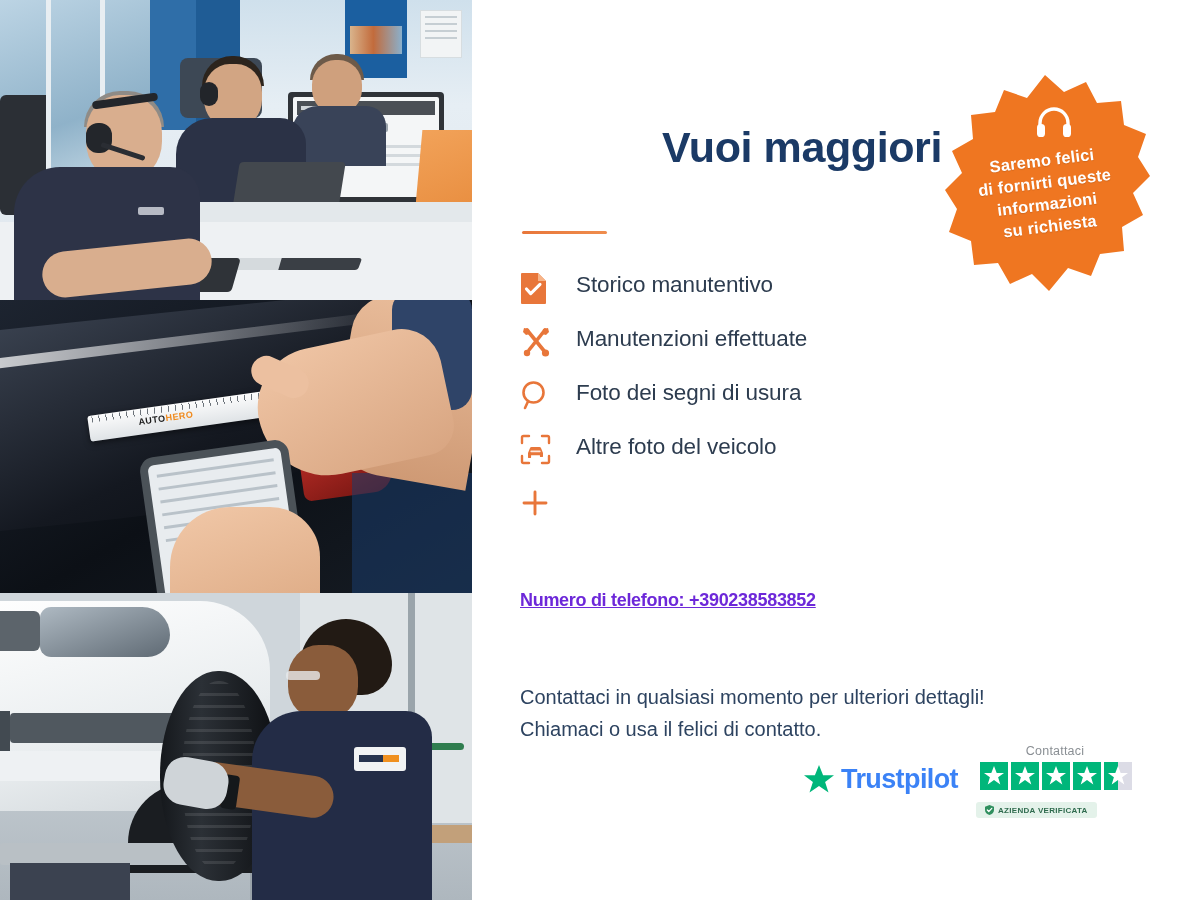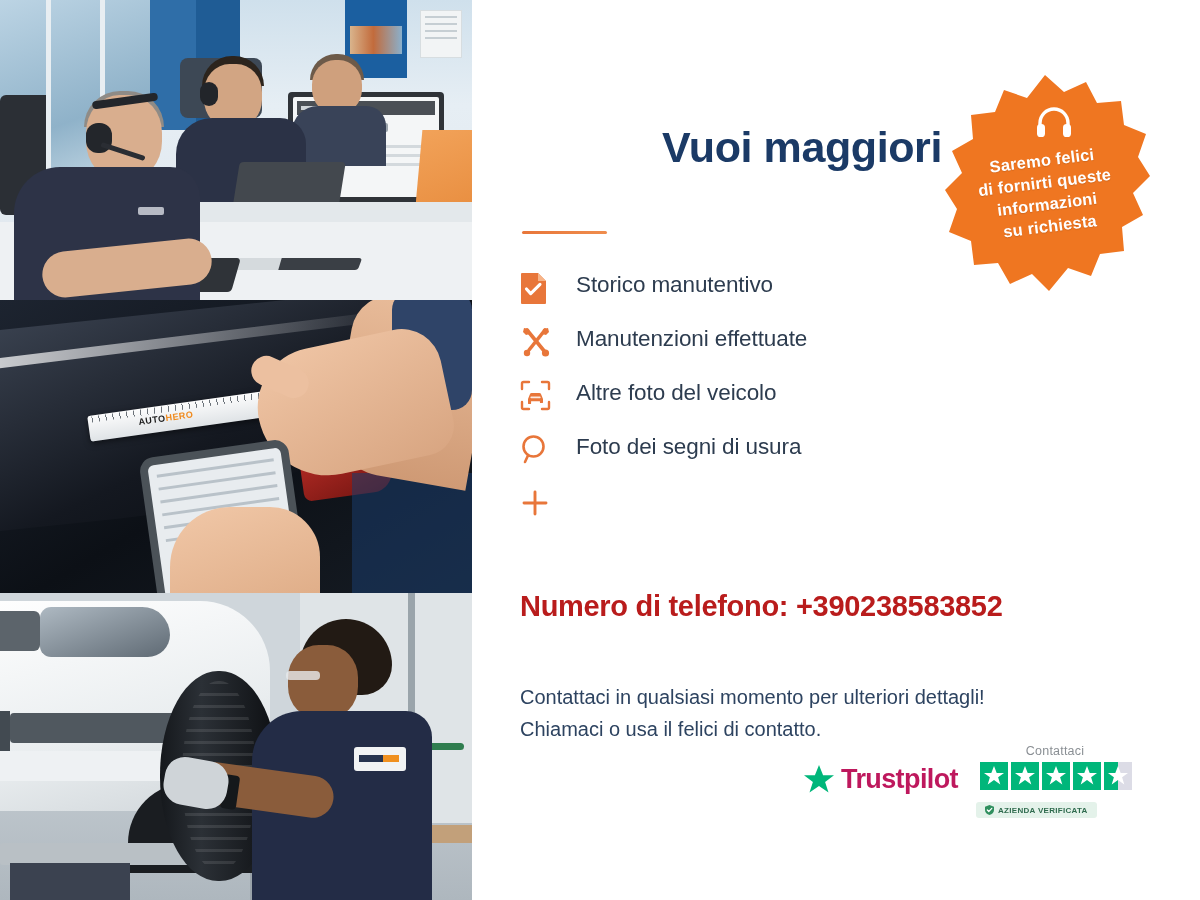--- a/index.html
+++ b/index.html
@@ -159,30 +159,30 @@
     font-size:16.5px;font-weight:700;line-height:1.33;letter-spacing:.2px;
     text-shadow:0 1px 1px rgba(0,0,0,.12);}
 
   
   .features{position:absolute;left:48px;top:272px;width:480px;}
   .feat{display:flex;align-items:flex-start;height:54px;}
   .feat .ic{width:56px;flex:0 0 56px;display:flex;align-items:center;justify-content:flex-start;}
   .feat .lb{font-size:22.5px;color:#2d3c4f;font-weight:400;letter-spacing:-.1px;}
 
   
-  .phone{position:absolute;left:48px;top:590px;font-size:29px;font-weight:700;color:#b91c1c;letter-spacing:-.3px;}
+  .phone{position:absolute;left:48px;top:590px;font-size:18px;font-weight:700;color:#6d28d9;letter-spacing:-.3px;text-decoration:underline;}
   .sub{position:absolute;left:48px;top:643px;width:640px;
     font-size:20px;line-height:1.62;color:#2d4360;margin-top:38px;}
   .sub span{display:block;}
 
   
   .tp{position:absolute;left:332px;top:750px;width:340px;height:100px;}
   .tp .logo{position:absolute;left:0;top:14px;display:flex;align-items:center;gap:7px;}
   .tp .logo .tpstar{width:30px;height:29px;}
-  .tp .logo .tptext{font-size:27px;font-weight:700;color:#be185d;letter-spacing:-.6px;}
+  .tp .logo .tptext{font-size:27px;font-weight:700;color:#3b82f6;letter-spacing:-.6px;}
   .tp .excellent{position:absolute;left:176px;top:-6px;width:150px;text-align:center;
     font-size:12.5px;color:#8a8f94;letter-spacing:.2px;}
   .tp .stars{position:absolute;left:176px;top:12px;display:flex;gap:3px;}
   .tp .stars .st{width:28px;height:28px;position:relative;overflow:hidden;background:#00b67a;}
   .tp .stars .st.half:before{content:"";position:absolute;left:50%;top:0;right:0;bottom:0;background:#dcdce6;}
   .tp .stars .st svg{position:absolute;left:4px;top:4px;}
   .tp .verified{position:absolute;left:172px;top:52px;display:inline-flex;align-items:center;gap:4px;
     background:#e4f2ea;border-radius:3px;padding:3px 9px;}
   .tp .verified .vtxt{font-size:8px;font-weight:700;color:#2f6b4e;letter-spacing:.3px;}
 </style>
@@ -371,47 +371,47 @@
             <path d="M28 2 l-5 1 -1 5 4 1 3 -3z" fill="#e8763a"></path>
             <circle cx="25.5" cy="27" r="3.6" fill="#e8763a"></circle>
             <circle cx="7" cy="27" r="3.2" fill="#e8763a"></circle>
           </svg>
         </span>
         <span class="lb">Manutenzioni effettuate</span>
       </div>
 
       <div class="feat">
         <span class="ic">
+          <svg width="30" height="30" viewBox="0 0 30 30">
+            <circle cx="13.5" cy="12.5" r="10" fill="none" stroke="#e8763a" stroke-width="2.6"></circle>
+            <path d="M8 21.5 L5 28" fill="none" stroke="#e8763a" stroke-width="2.6" stroke-linecap="round"></path>
+          </svg>
+        </span>
+        <span class="lb">Foto dei segni di usura</span>
+      </div>
+
+      <div class="feat">
+        <span class="ic">
           <svg width="31" height="31" viewBox="0 0 31 31">
             <g fill="none" stroke="#e8763a" stroke-width="2.4" stroke-linecap="round">
               <path d="M2 9 V3.5 a1.5 1.5 0 0 1 1.5-1.5 H9"></path>
               <path d="M29 9 V3.5 a1.5 1.5 0 0 0-1.5-1.5 H22"></path>
               <path d="M2 22 v5.5 a1.5 1.5 0 0 0 1.5 1.5 H9"></path>
               <path d="M29 22 v5.5 a1.5 1.5 0 0 1-1.5 1.5 H22"></path>
             </g>
             <path d="M8 19 l1.8-4.6 a2 2 0 0 1 1.9-1.3 h7.6 a2 2 0 0 1 1.9 1.3 L23 19 v3.2 a.9.9 0 0 1-.9.9 h-1.3 a.9.9 0 0 1-.9-.9 V21.3 h-8.8 v1.9 a.9.9 0 0 1-.9.9 H8.9 a.9.9 0 0 1-.9-.9z" fill="#e8763a"></path>
             <rect x="10.4" y="16.6" width="10.2" height="1.6" rx=".7" fill="#ffffff" opacity=".85"></rect>
           </svg>
         </span>
         <span class="lb">Altre foto del veicolo</span>
       </div>
 
       <div class="feat">
         <span class="ic">
           <svg width="30" height="30" viewBox="0 0 30 30">
-            <circle cx="13.5" cy="12.5" r="10" fill="none" stroke="#e8763a" stroke-width="2.6"></circle>
-            <path d="M8 21.5 L5 28" fill="none" stroke="#e8763a" stroke-width="2.6" stroke-linecap="round"></path>
-          </svg>
-        </span>
-        <span class="lb">Foto dei segni di usura</span>
-      </div>
-
-      <div class="feat">
-        <span class="ic">
-          <svg width="30" height="30" viewBox="0 0 30 30">
             <g stroke="#e8763a" stroke-width="2.9" stroke-linecap="round">
               <path d="M15 4 V26"></path>
                 <path d="M4 15 H26"></path>
             </g>
           </svg>
         </span>
       </div>
 
     </div>
 

